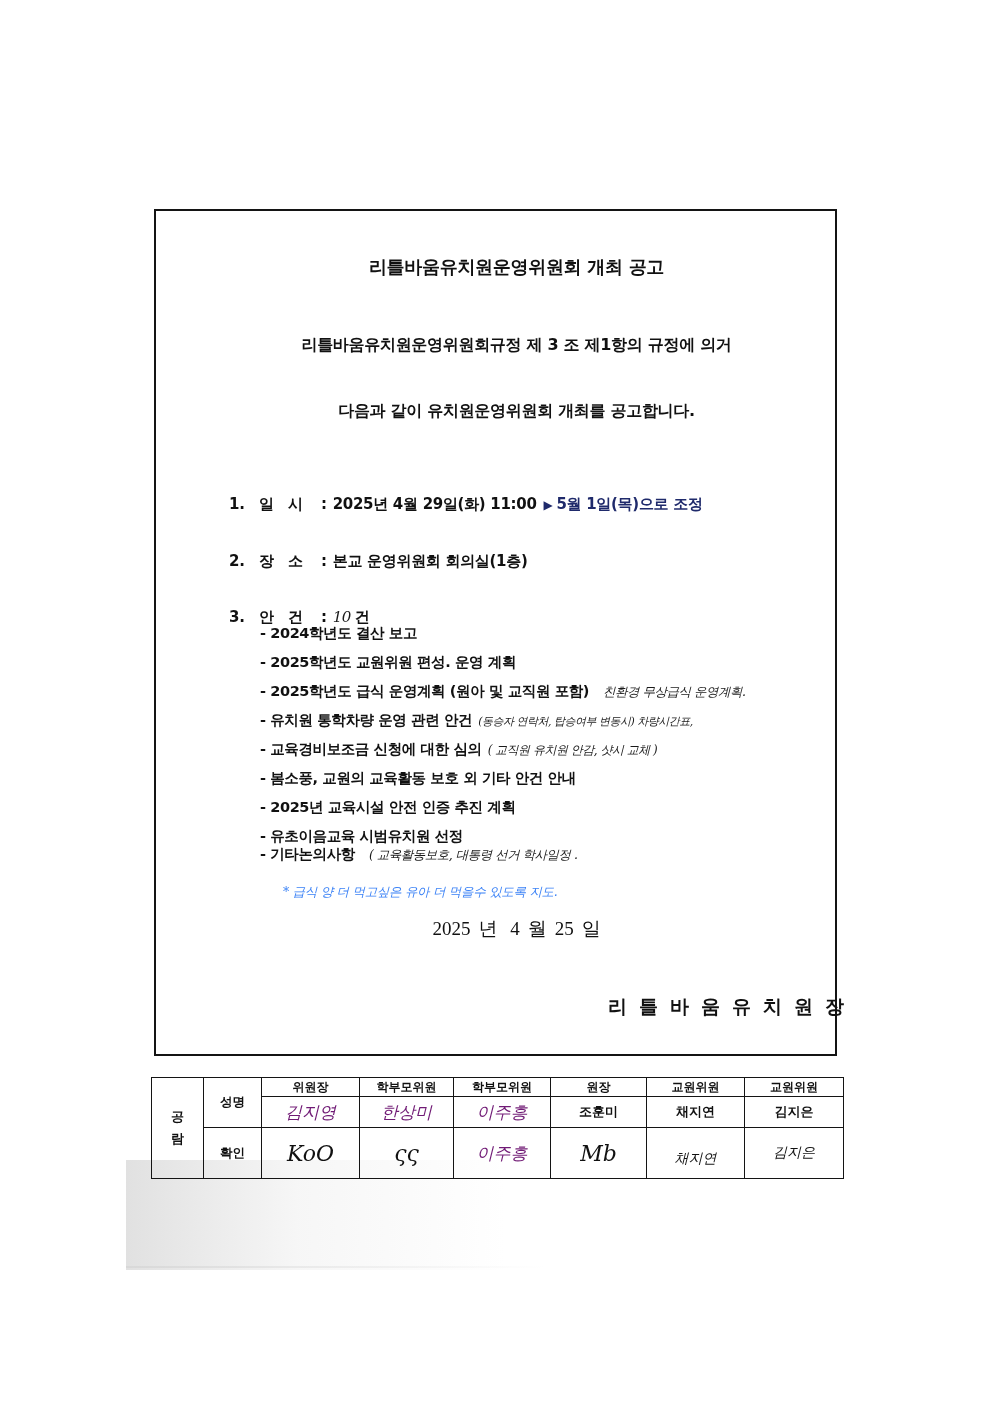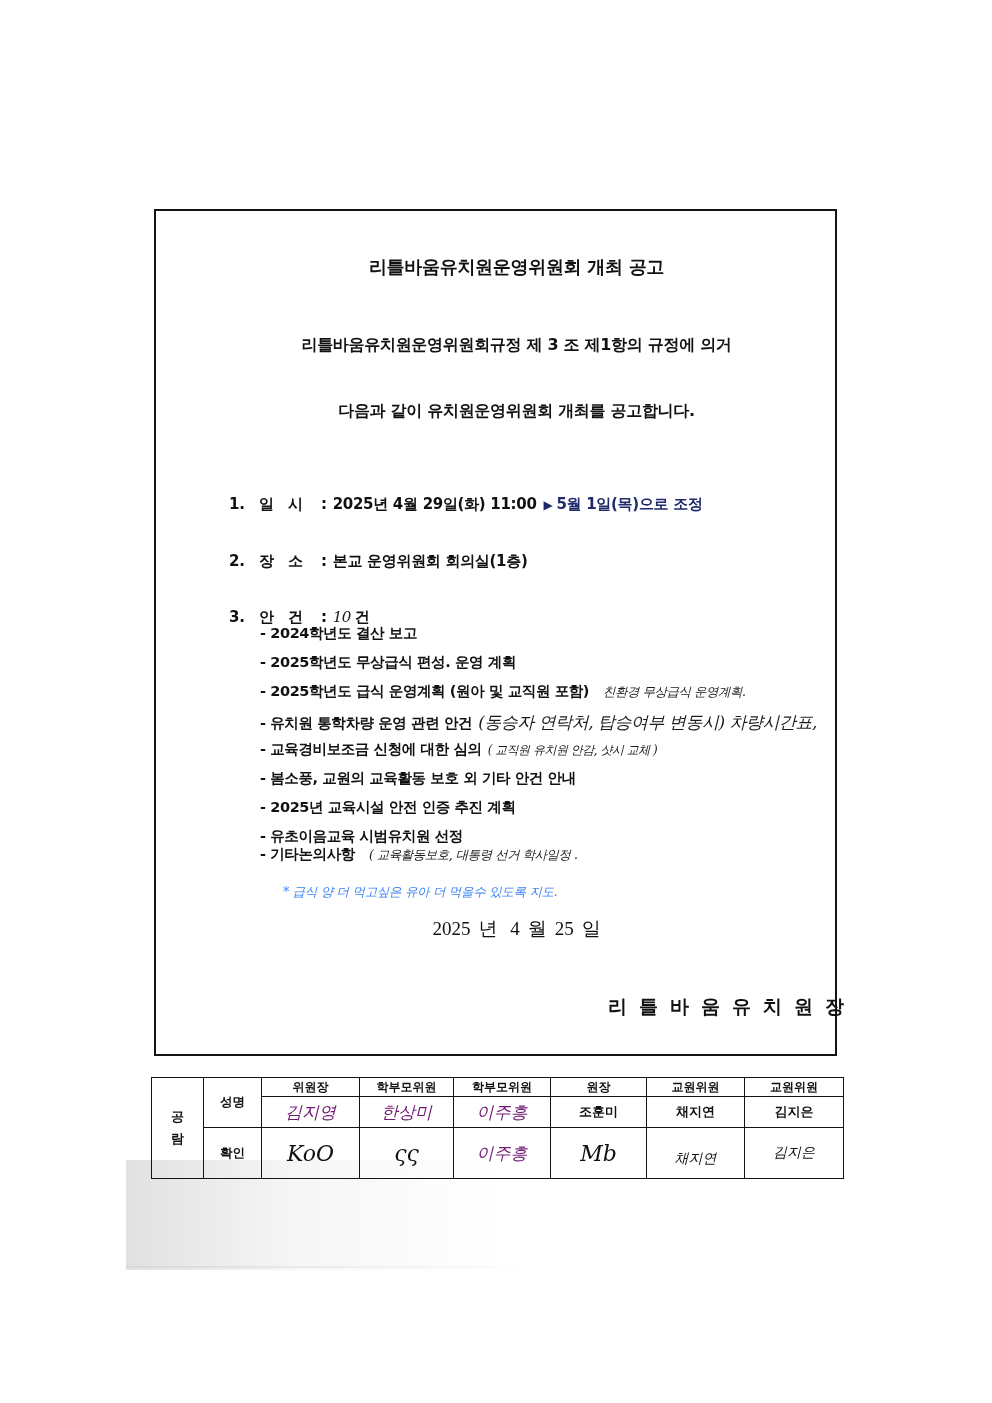--- a/index.html
+++ b/index.html
@@ -73,23 +73,23 @@
 
   <div class="abs item" style="top:305px">
     <span class="num">2.</span><span class="lbl">장소</span><span class="colon">:</span><span>본교 운영위원회 회의실(1층)</span>
   </div>
 
   <div class="abs item" style="top:361px">
     <span class="num">3.</span><span class="lbl">안건</span><span class="colon">:</span><span class="hand" style="margin-left:0;margin-right:4px;font-size:15px">10</span><span>건</span>
   </div>
 
   <div class="abs agenda" style="top:413px"><span>- 2024학년도 결산 보고</span></div>
-  <div class="abs agenda" style="top:442px"><span>- 2025학년도 무상급식 편성. 운영 계획</span></div>
+  <div class="abs agenda" style="top:442px"><span>- 2025학년도 교원위원 편성. 운영 계획</span></div>
   <div class="abs agenda" style="top:471px"><span>- 2025학년도 급식 운영계획 (원아 및 교직원 포함)</span><span class="hand" style="margin-left:14px">친환경 무상급식 운영계획.</span></div>
-  <div class="abs agenda" style="top:500px"><span>- 유치원 통학차량 운영 관련 안건</span><span class="hand" style="font-size:17px">(동승자 연락처, 탑승여부 변동시) 차량시간표,</span></div>
+  <div class="abs agenda" style="top:500px"><span>- 유치원 통학차량 운영 관련 안건</span><span class="hand" style="font-size:11px">(동승자 연락처, 탑승여부 변동시) 차량시간표,</span></div>
   <div class="abs agenda" style="top:558px"><span>- 봄소풍, 교원의 교육활동 보호 외 기타 안건 안내</span></div>
   <div class="abs agenda" style="top:529px"><span>- 교육경비보조금 신청에 대한 심의</span><span class="hand" style="font-size:12px">( 교직원 유치원 안감, 샷시 교체 )</span></div>
   <div class="abs agenda" style="top:587px"><span>- 2025년 교육시설 안전 인증 추진 계획</span></div>
   <div class="abs agenda" style="top:616px"><span>- 유초이음교육 시범유치원 선정</span></div>
   <div class="abs agenda" style="top:634px"><span>- 기타논의사항</span><span class="hand" style="margin-left:14px">( 교육활동보호, 대통령 선거 학사일정 .</span></div>
   <div class="abs hand-line" style="top:673px">* 급식 양 더 먹고싶은 유아 더 먹을수 있도록 지도.</div>
 
   <div class="abs date">
     <span>2025</span><span>년</span>
     <span>4</span><span>월</span><span>25</span><span>일</span>

